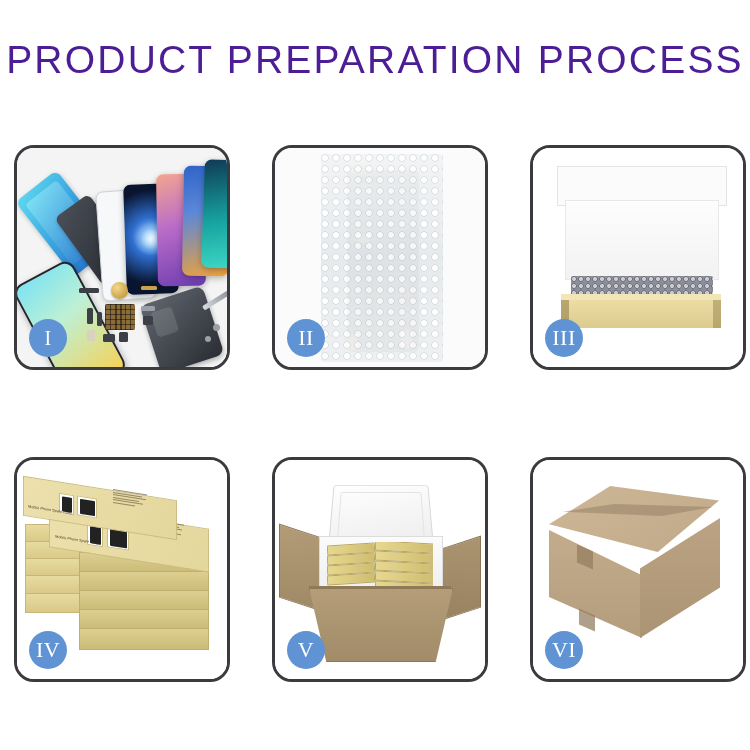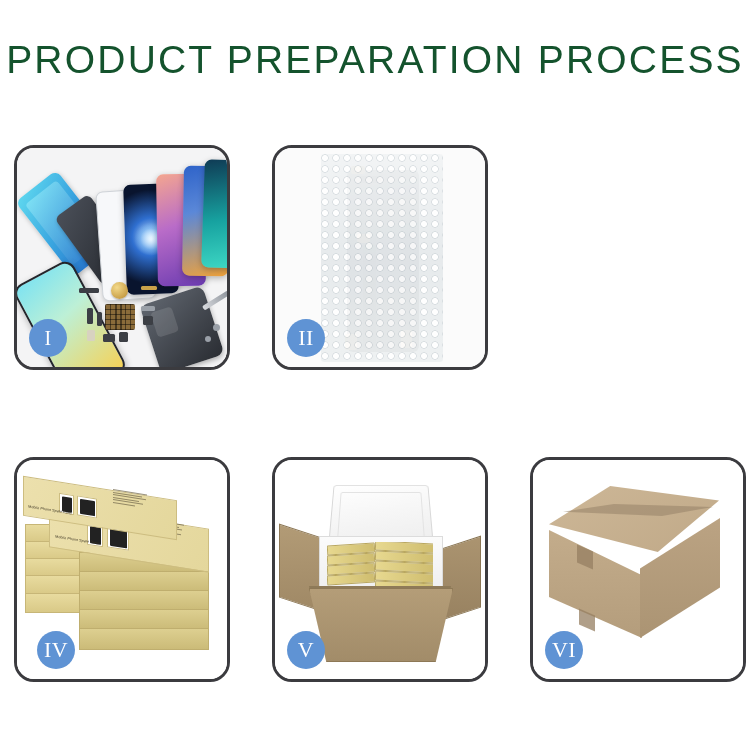--- a/index.html
+++ b/index.html
@@ -6,21 +6,21 @@
   body{
     width:750px;height:750px;background:#ffffff;
     font-family:"Liberation Sans", sans-serif;
     overflow:hidden;position:relative;
   }
   .page{position:relative;width:750px;height:750px;}
 
   
   .title{
     position:absolute;left:0;top:38px;width:750px;text-align:center;
-    font-size:39px;letter-spacing:2.2px;color:#14532d;font-weight:400;
+    font-size:39px;letter-spacing:2.2px;color:#4c1d95;font-weight:400;
     font-family:"Liberation Sans", sans-serif;
   }
   .subtitle{
     position:absolute;left:0;top:88px;width:750px;text-align:center;
     font-size:15.5px;letter-spacing:.2px;color:#242424;font-weight:400;
   }
 
   
   .grid{position:absolute;left:0;top:0;width:750px;height:750px;}
   .panel{
@@ -319,20 +319,31 @@
         <div class="flex2"></div>
         <div class="tape" style="left:76px;top:18px;width:14px;height:8px;"></div>
         <div class="tape" style="left:82px;top:86px;width:13px;height:9px;"></div>
         <div class="tape" style="left:70px;top:186px;width:12px;height:16px;"></div>
         <div class="tape" style="left:126px;top:182px;width:11px;height:18px;"></div>
         <div class="bubblebag"></div>
       </div>
       <div class="badge small" style="left:12px;bottom:10px;">II</div>
     </div>
 
+    <div class="panel" style="left:530px;top:145px;width:216px;height:225px;">
+      <div class="scene">
+        <div class="p3-bg"></div>
+        <div class="lid3"></div>
+        <div class="lid3b"></div>
+        <div class="bubbles3"></div>
+        <div class="tray3lip"></div>
+        <div class="tray3"></div>
+      </div>
+      <div class="badge small" style="left:12px;bottom:10px;">III</div>
+    </div>
 
     <div class="panel" style="left:14px;top:457px;width:216px;height:225px;">
       <div class="scene">
         <div class="p4-bg"></div>
 
         <div class="sb-front" style="left:8px;top:64px;width:104px;height:17px;"></div>
         <div class="sb-front" style="left:8px;top:81px;width:104px;height:17px;"></div>
         <div class="sb-front" style="left:8px;top:98px;width:104px;height:17px;"></div>
         <div class="sb-front" style="left:8px;top:115px;width:104px;height:18px;"></div>
         <div class="sb-front" style="left:8px;top:133px;width:104px;height:18px;"></div>
@@ -370,21 +381,21 @@
         <div class="sb-label" style="left:11px;top:48px;transform:rotate(9deg);">Mobile Phone Spare Parts</div>
         <div class="sb-lines" style="left:96px;top:32px;width:38px;transform:skewY(9deg);">
           <span style="width:90%"></span>
             <span style="width:76%"></span>
             <span style="width:86%"></span>
           <span style="width:68%"></span>
             <span style="width:80%"></span>
             <span style="width:58%"></span>
         </div>
       </div>
-      <div class="badge small" style="left:20px;bottom:10px;text-align:center;">IV</div>
+      <div class="badge small" style="left:12px;bottom:10px;text-align:center;">IV</div>
     </div>
 
     <div class="panel" style="left:272px;top:457px;width:216px;height:225px;">
       <div class="scene">
         <div class="p5-bg"></div>
         <div class="flapL"></div>
         <div class="flapR"></div>
         <div class="foamlid"></div>
         <div class="foambox"></div>
         <div class="ybars">

